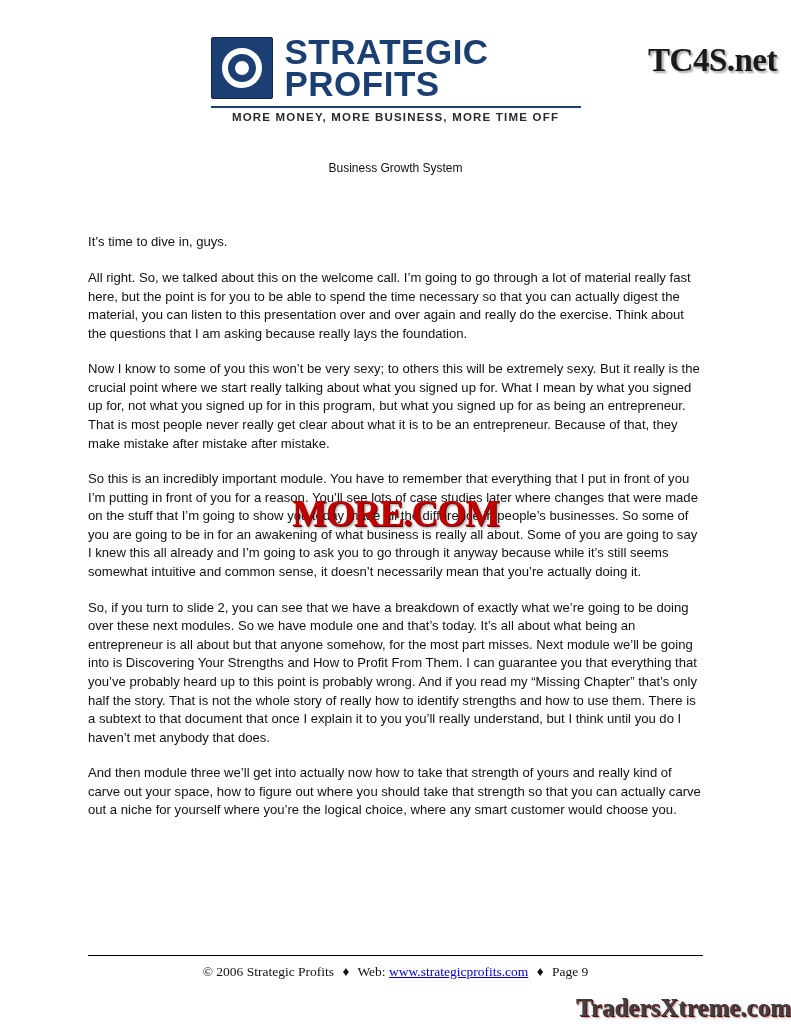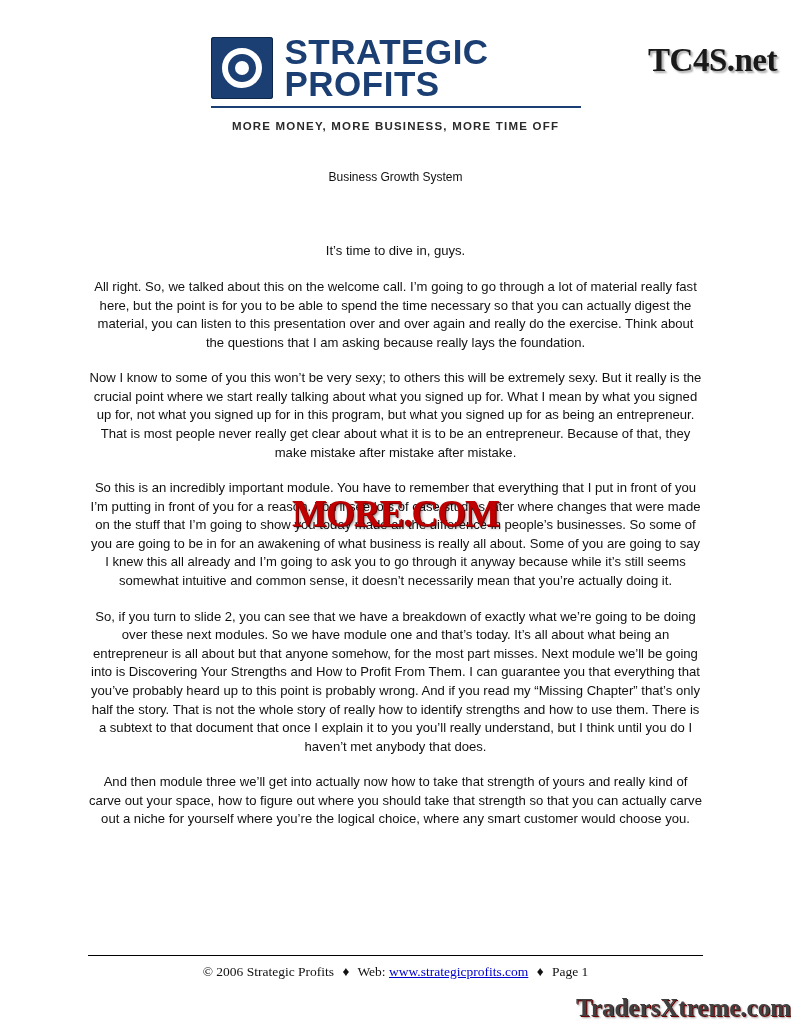--- a/index.html
+++ b/index.html
@@ -88,21 +88,21 @@
     letter-spacing: 0.5px;
     display: block;
   }
   .logo-rule {
     margin-top: 6px;
     height: 2px;
     background: #1b3f73;
     width: 100%;
   }
   .logo-tag {
-    margin-top: 12px;
+    margin-top: 3px;
     font-family: "Liberation Sans", sans-serif;
     font-size: 11.5px;
     font-weight: bold;
     letter-spacing: 1.2px;
     color: #2a2a2a;
     text-align: center;
   }
 
   
   .doc-sub {
@@ -117,21 +117,21 @@
     color: #111;
     margin-top: 6px;
   }
 
   
   .body-copy {
     margin-top: 58px;
     font-size: 13.1px;
     line-height: 1.42;
     color: #111;
-    text-align: center;
+    text-align: left;
   }
   .body-copy p {
     margin: 0 0 17px 0;
   }
 
   
   .wm-center {
     position: absolute;
     left: 0;
     right: 0;
@@ -217,19 +217,19 @@
   </div>
 
   <div class="footer">
     <div class="footer-rule"></div>
     <div class="footer-line">
       <span>© 2006 Strategic Profits</span>
       <span class="sep">♦</span>
       <span>Web:</span>
       <a href="#">www.strategicprofits.com</a>
       <span class="sep">♦</span>
-      <span>Page 1</span>
+      <span>Page 9</span>
     </div>
   </div>
 
   <div class="wm-bottom">TradersXtreme.com</div>
 
 </div>
 
 </body></html>

